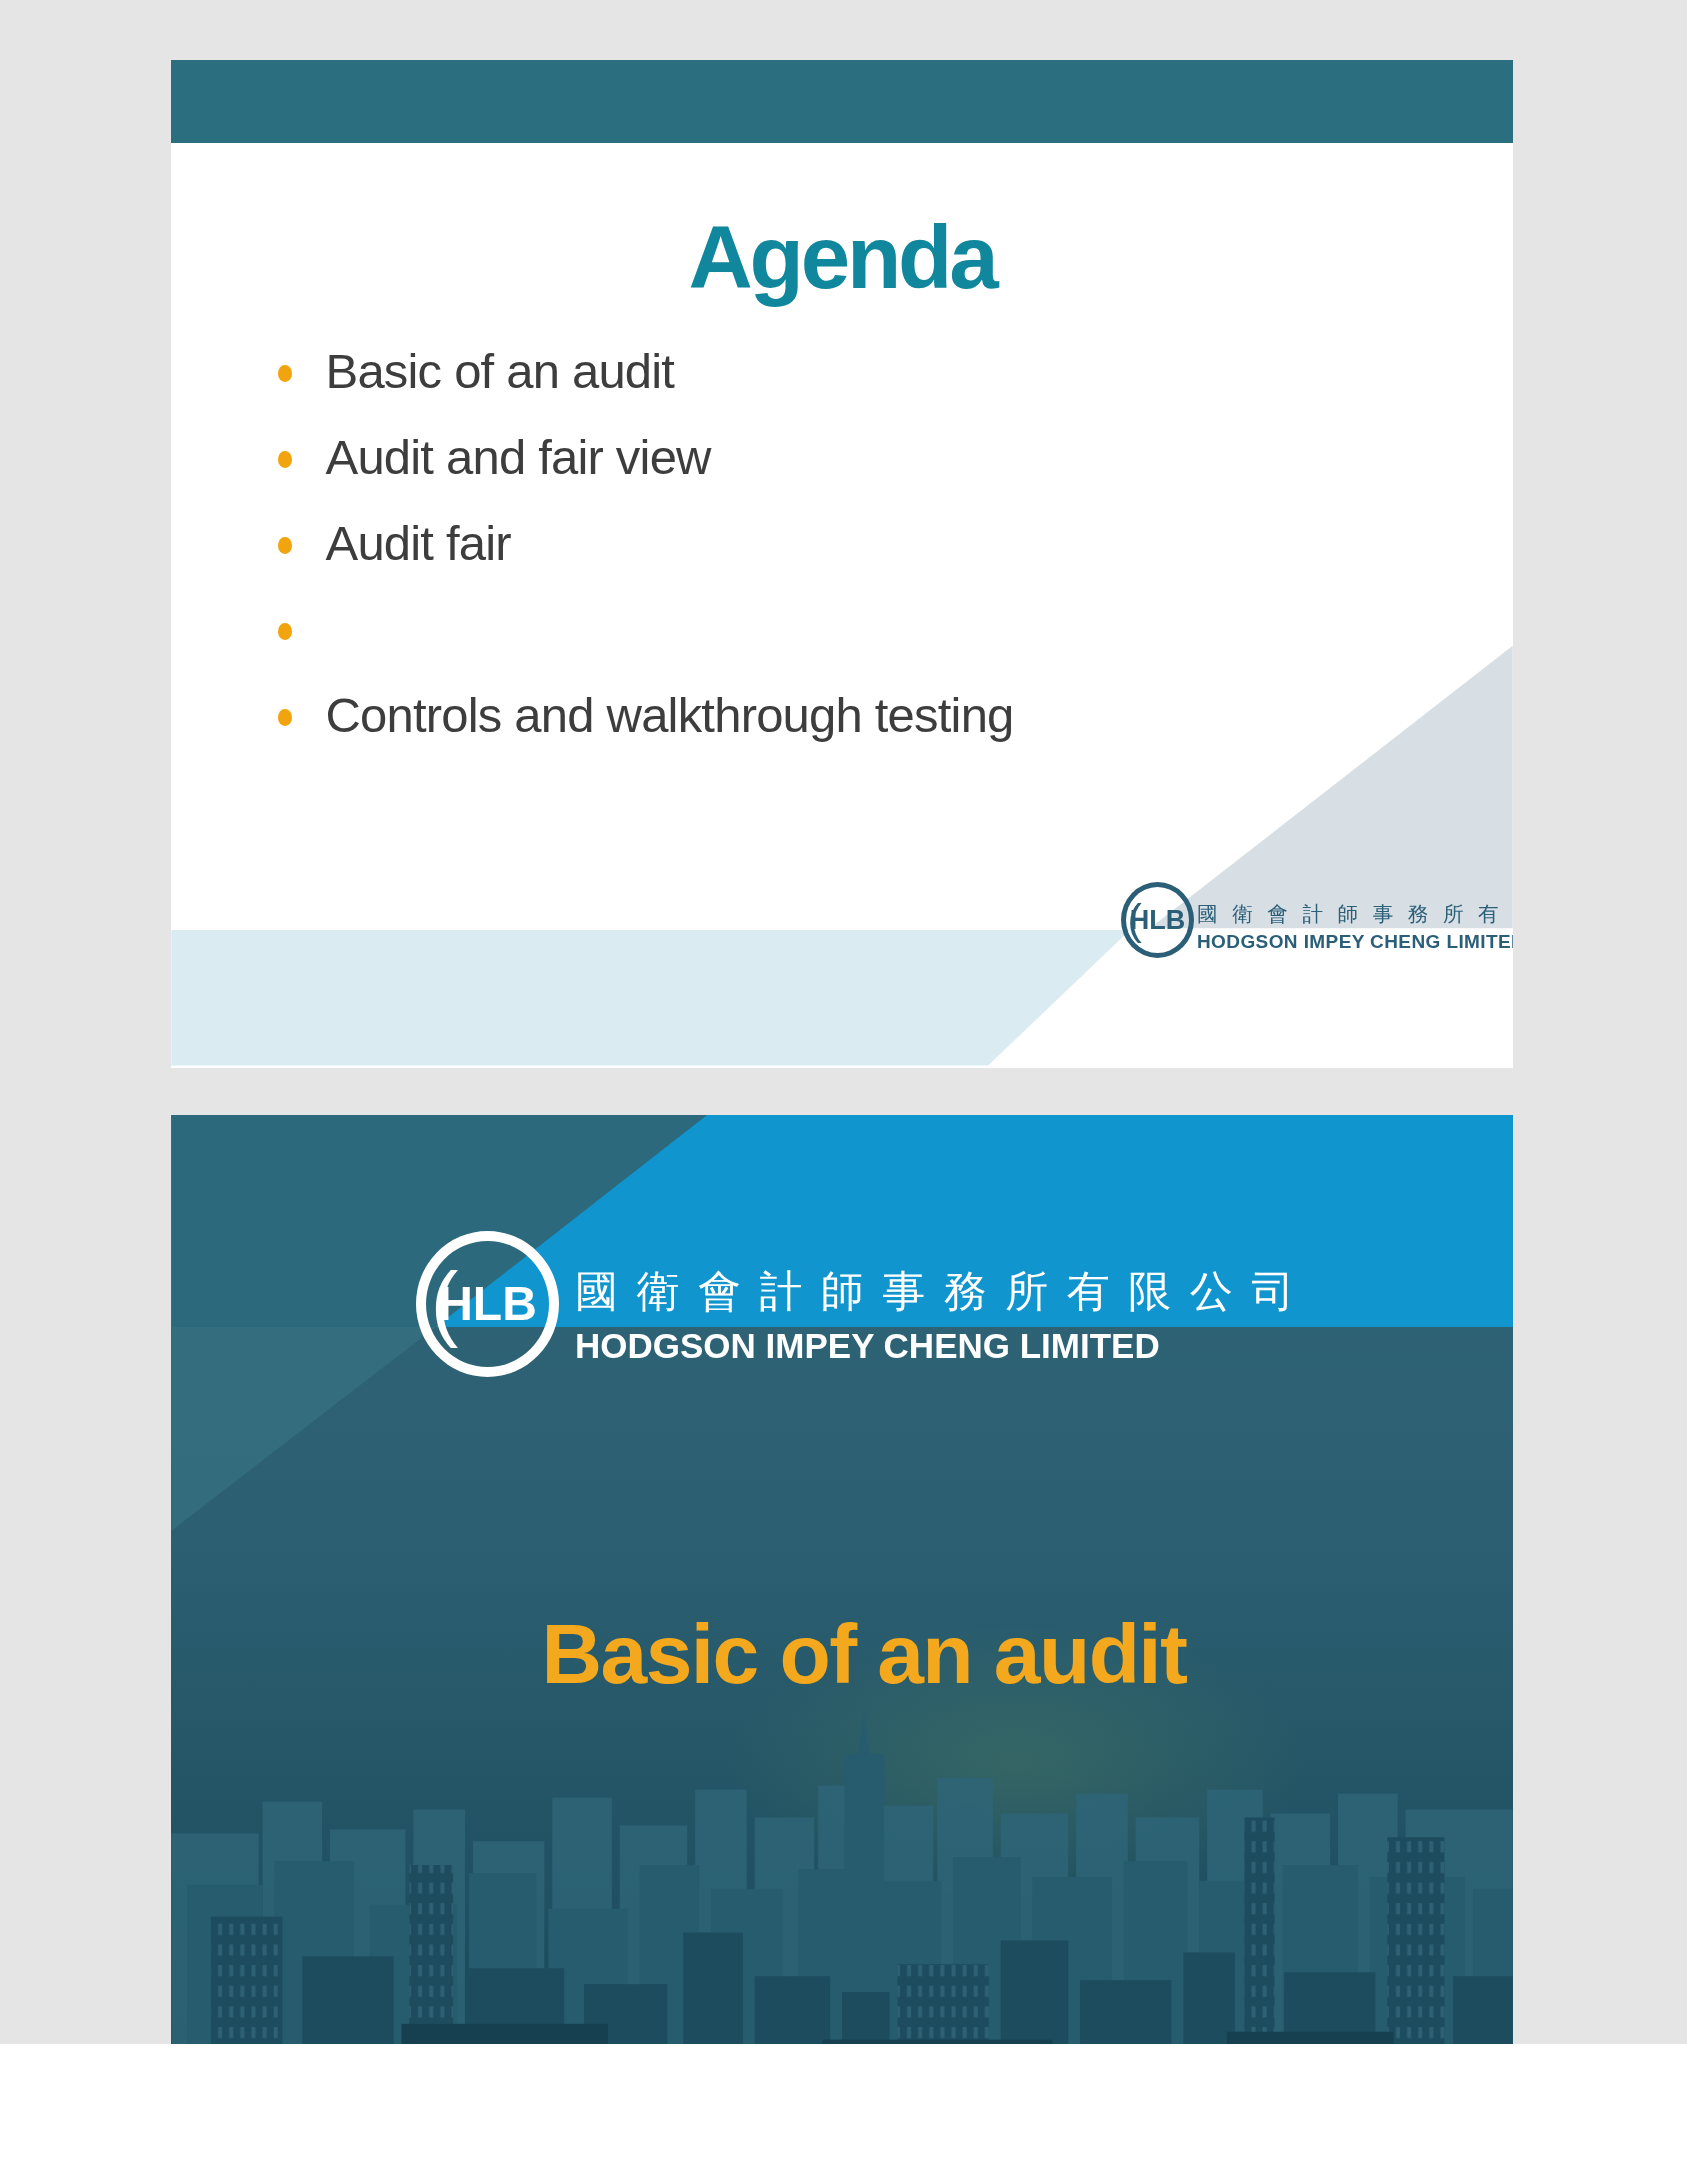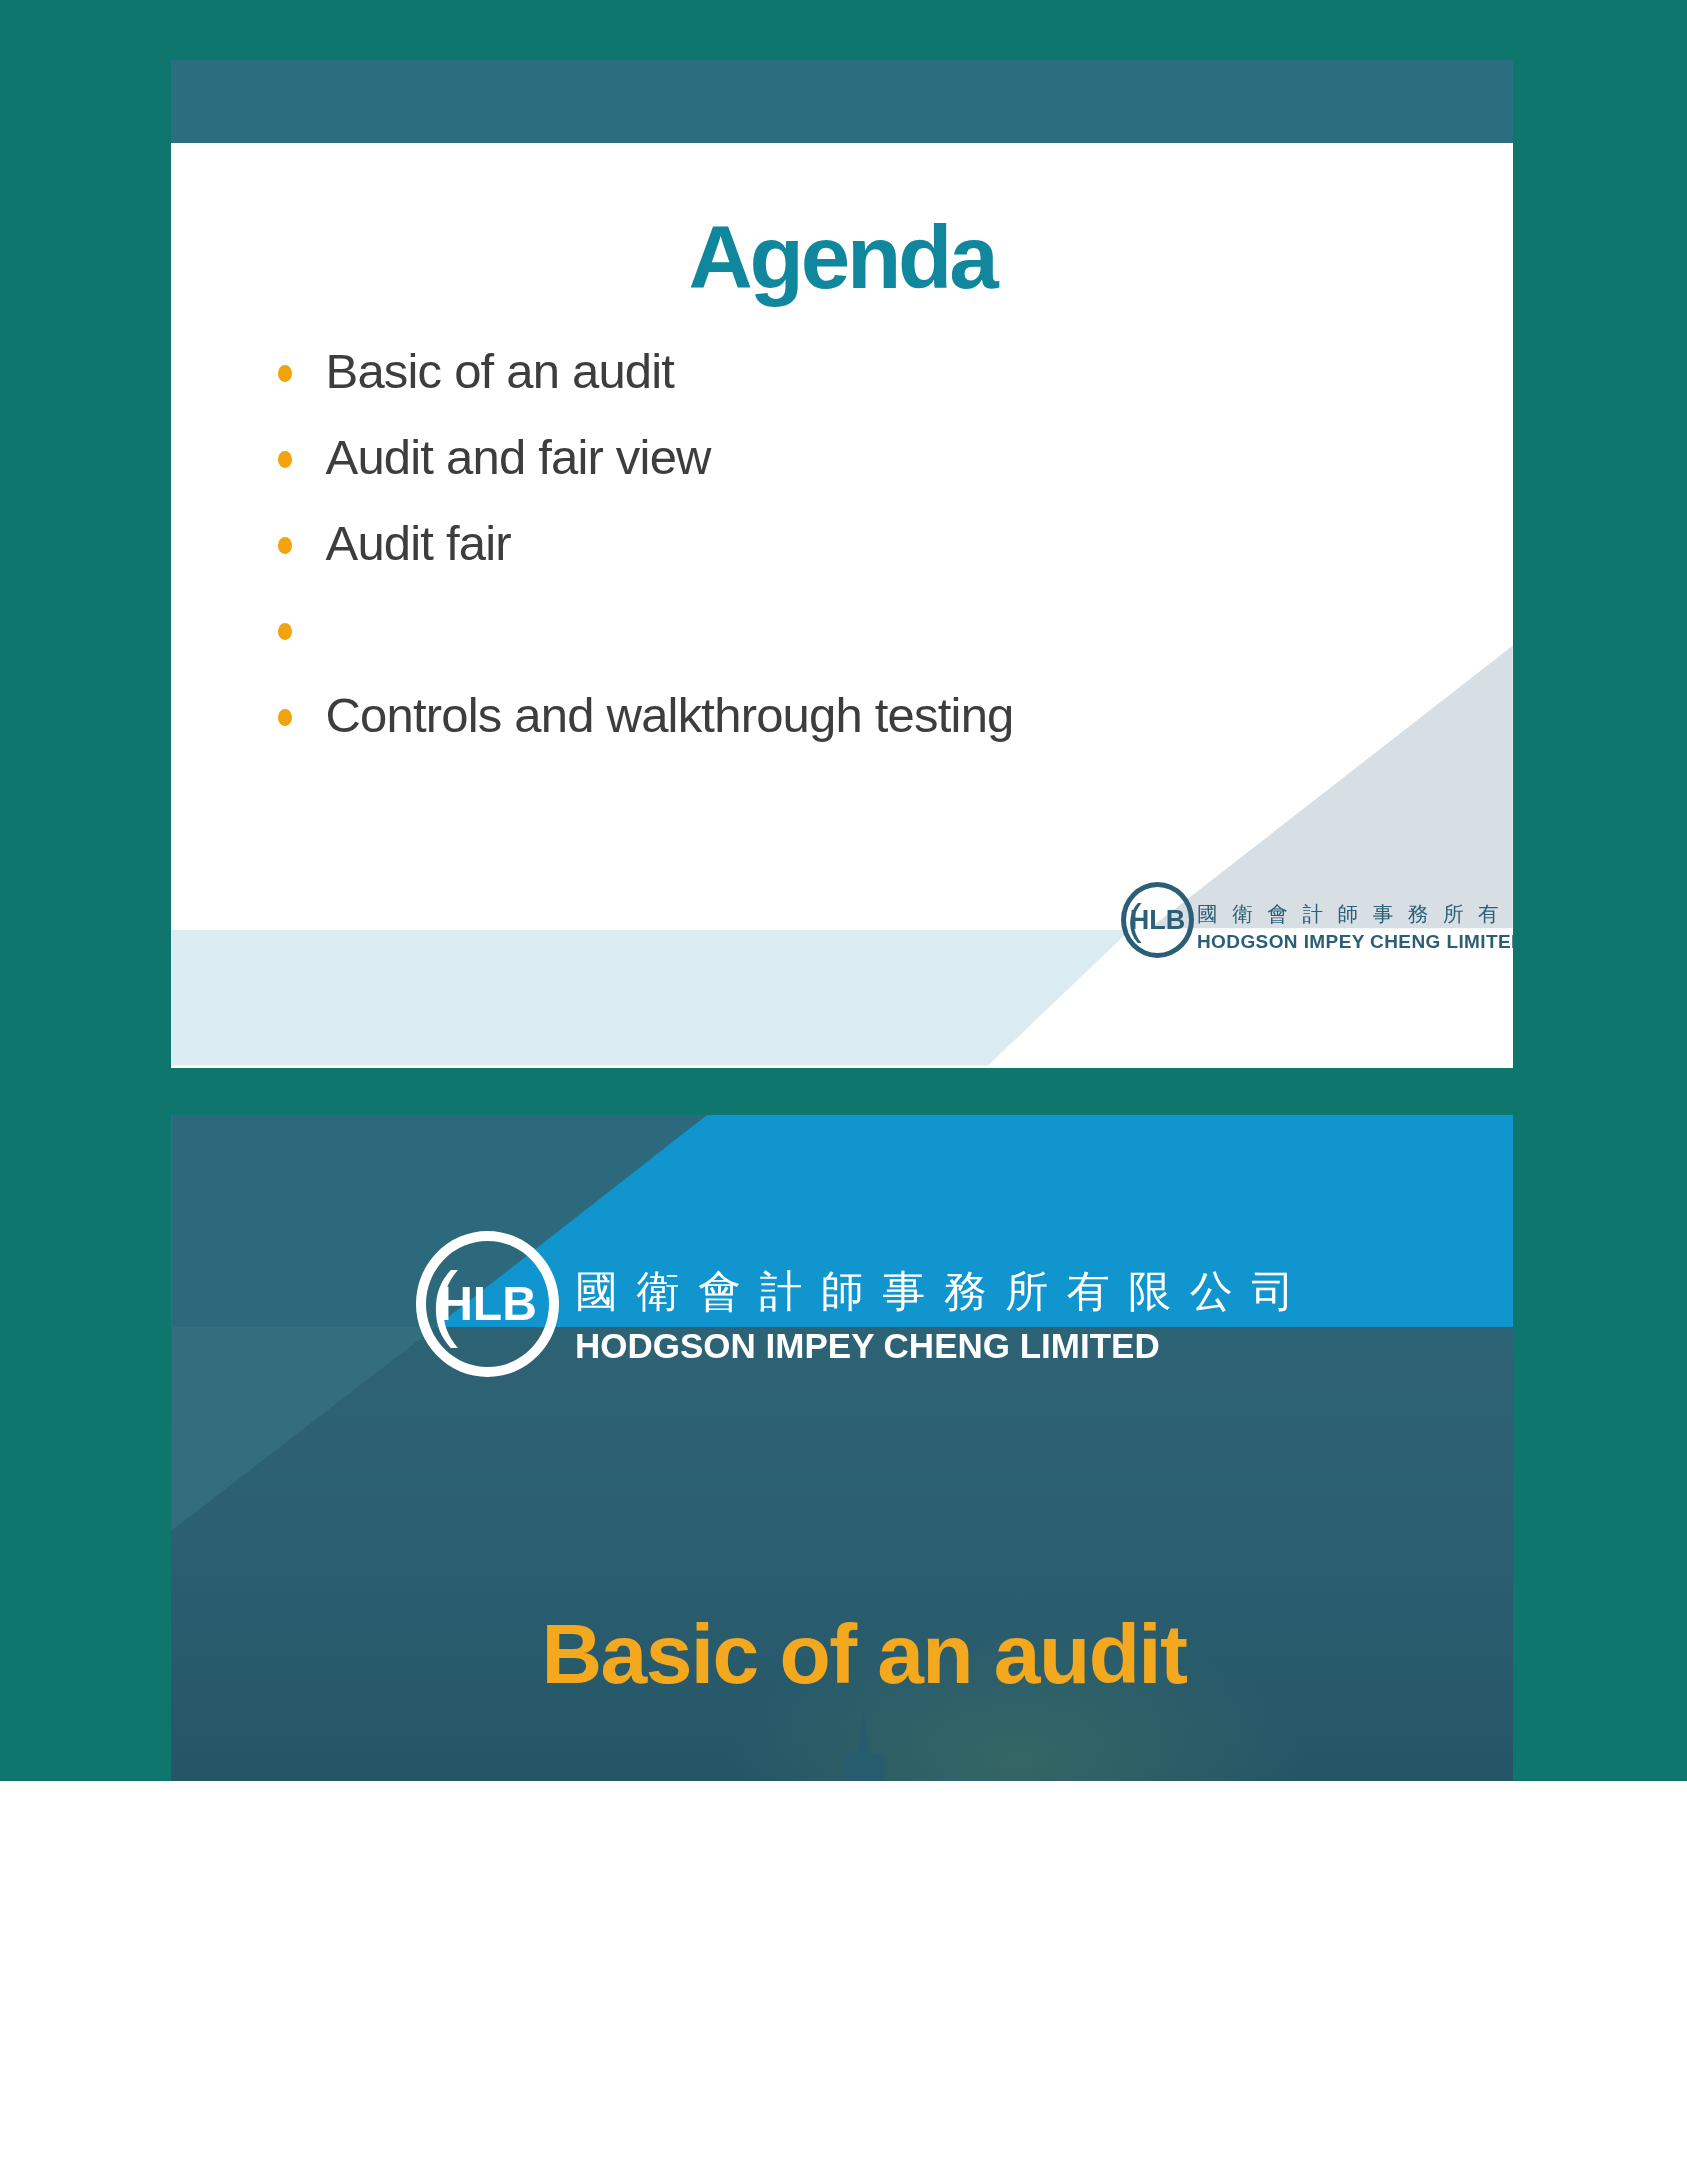--- a/index.html
+++ b/index.html
@@ -1,17 +1,17 @@
 <!DOCTYPE html>
 <html style="font-size:12.7px"><head>
 <meta charset="utf-8">
 <style>
   html,body{margin:0;padding:0;background:#ffffff;}
   .page{
-    position:relative;width:1687px;height:1781px;background:#0f766e;overflow:hidden;
+    position:relative;width:1687px;height:2044px;background:#e5e5e5;overflow:hidden;
     font-family:"Liberation Sans","DejaVu Sans",sans-serif;
   }
   .slide{position:absolute;left:171px;width:1342px;overflow:hidden;}
 
   
   .slide1{top:60px;height:1008px;background:#ffffff;}
   .s1-topbar{position:absolute;left:0;top:0;width:1342px;height:83px;background:#2a6e7f;}
   .s1-shapes{position:absolute;left:0;top:0;width:1342px;height:1008px;}
   .agenda-title{
     position:absolute;left:0;top:149px;width:1342px;margin:0;text-align:center;

